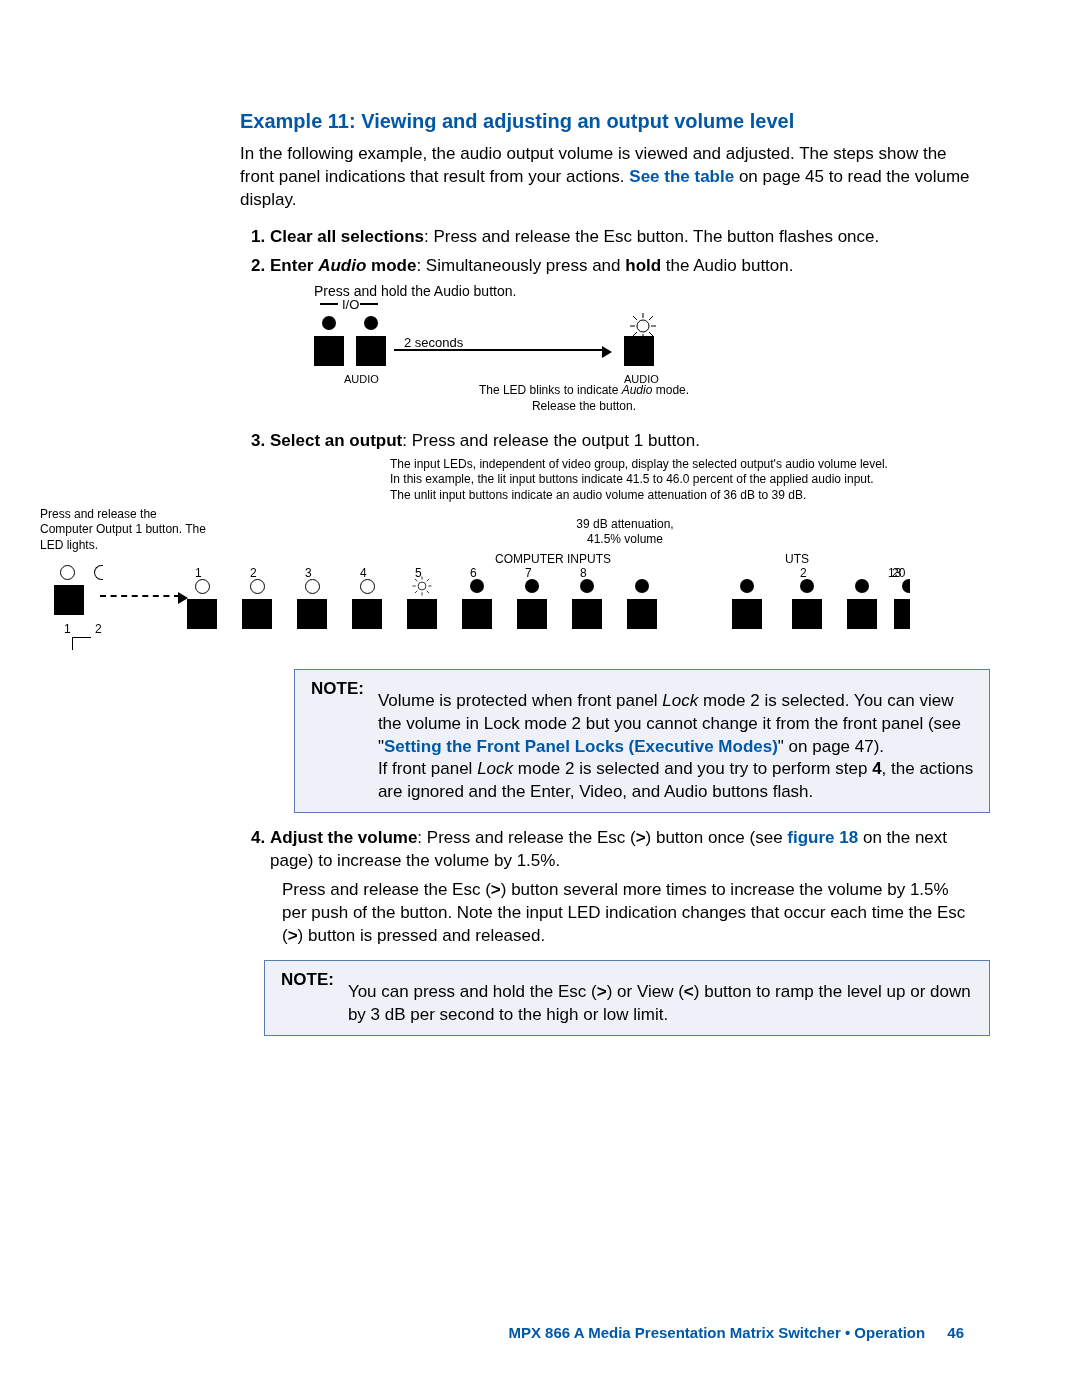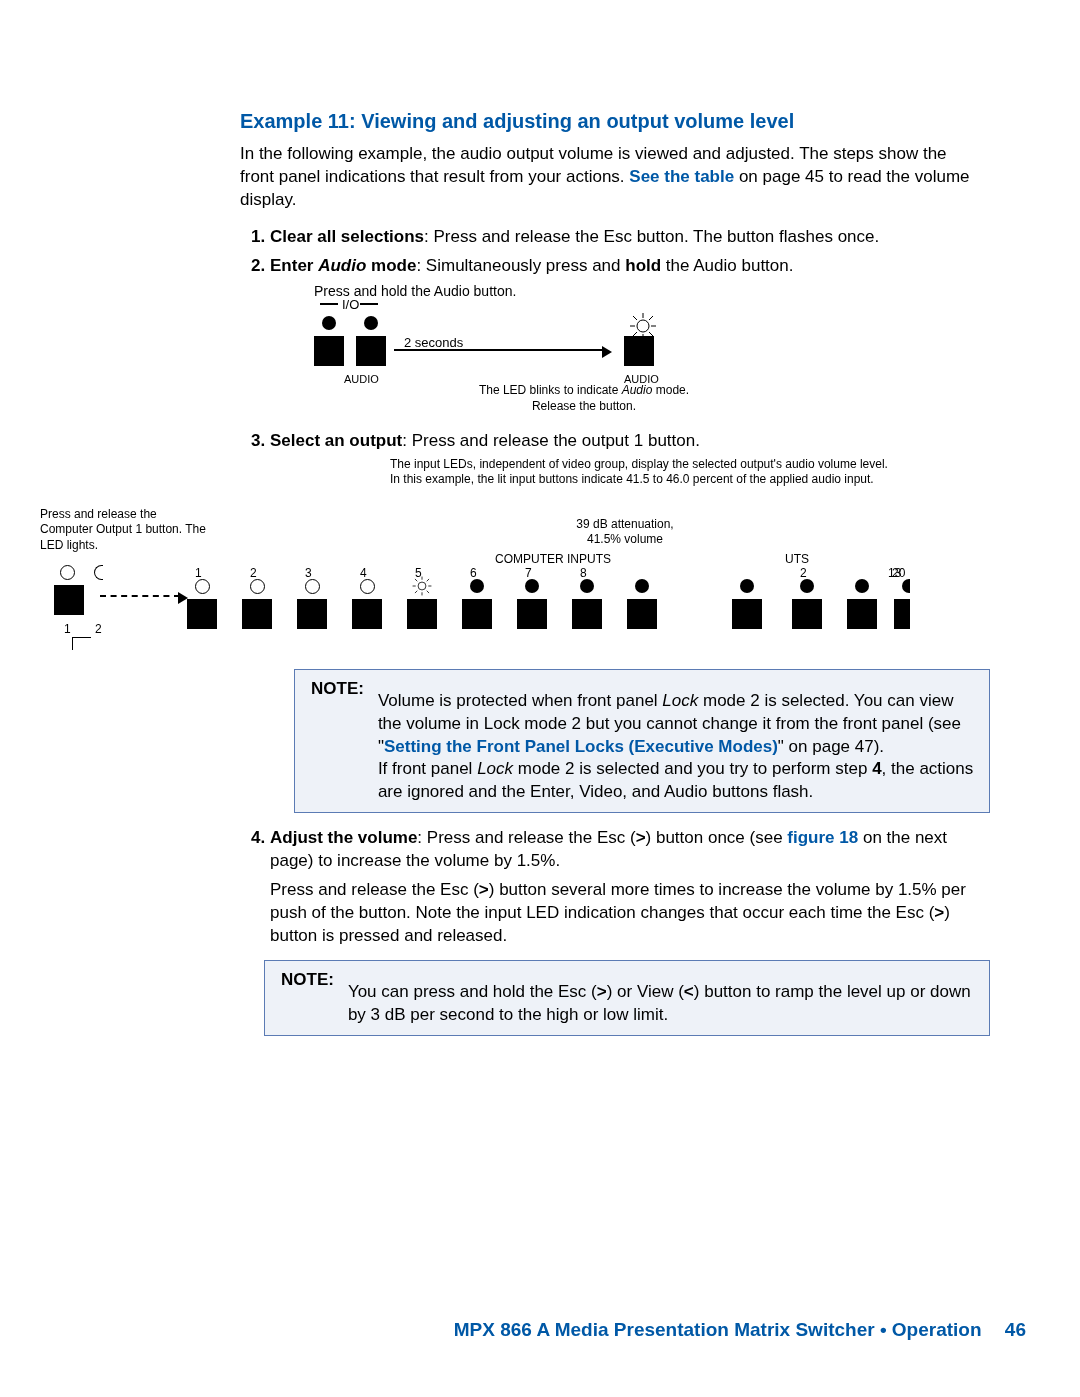--- a/index.html
+++ b/index.html
@@ -97,22 +97,22 @@
   .note-label{font-weight:700;min-width:52px;white-space:nowrap;}
   .note-body{flex:1;margin-top:12px;}
   .continue-block{margin-left:30px;font-size:17px;line-height:1.35;}
   .gt{font-family:"Arial";font-weight:700;}
   .figref{margin:10px 0 0 0;font-size:17px;}
   .footer{
     position:absolute;
     bottom:56px;
     left:0;right:0;
     text-align:right;
-    padding-right:54px;
-    font-size:19px;
+    padding-right:116px;
+    font-size:15px;
     font-weight:700;
     color:#0058a6;
   }
   .footer .pnum{color:#0058a6;margin-left:18px;}
 </style>
 </head>
 <body>
 
 <div class="page">
 
@@ -164,20 +164,21 @@
       </div>
     </li>
 
     <li>
       <span class="stepbold">Select an output</span><span>: Press and release the output 1 button.</span>
 
       <div class="diagram2">
         <div class="d2-toptext">
           <div>The input LEDs, independent of video group, display the selected output's audio volume level.</div>
           <div>In this example, the lit input buttons indicate 41.5 to 46.0 percent of the applied audio input.</div>
+          <div>The unlit input buttons indicate an audio volume attenuation   of 36 dB to 39 dB.</div>
         </div>
         <div class="d2-press">Press and release the Computer Output 1 button. The LED lights.</div>
         <div class="d2-39db">39 dB attenuation, 41.5% volume</div>
         <div class="d2-compin">COMPUTER INPUTS</div>
         <div class="d2-uts">UTS</div>
 
         <div class="d2-circle" style="left:20px;top:108px;"></div>
         <div class="d2-sq" style="left:14px;top:128px;"></div>
         <div style="position:absolute;left:54px;top:108px;width:8px;height:13px;border:1px solid #000;border-right:none;border-radius:13px 0 0 13px;"></div>
         <div class="d2-num" style="left:24px;top:164px;">1</div>
@@ -244,21 +245,21 @@
         </div>
       </div>
     </li>
 
     <li>
       <span class="stepbold">Adjust the volume</span><span>: Press and release the Esc (</span><span class="gt">&gt;</span><span>) button once (see </span><span class="linktext">figure 18</span><span> on the next page) to increase the volume by 1.5%.</span>
     </li>
   </ol>
 
   <div class="continue-block">
-    <p style="margin:4px 0 0 0;">
+    <p style="margin:4px 0 0 12px;">
       <span>Press and release the Esc (</span><span class="gt">&gt;</span><span>) button several more times to increase the volume by 1.5% per push of the button. Note the input LED indication changes that occur each time the Esc (</span><span class="gt">&gt;</span><span>) button is pressed and released.</span>
     </p>
 
     <div class="note-box" style="margin-left:-6px;">
       <div class="note-label">NOTE:</div>
       <div class="note-body">
         <span>You can press and hold the Esc (</span><span class="gt">&gt;</span><span>) or View (</span><span class="gt">&lt;</span><span>) button to ramp the level up or down by 3 dB per second to the high or low limit.</span>
       </div>
     </div>
 

